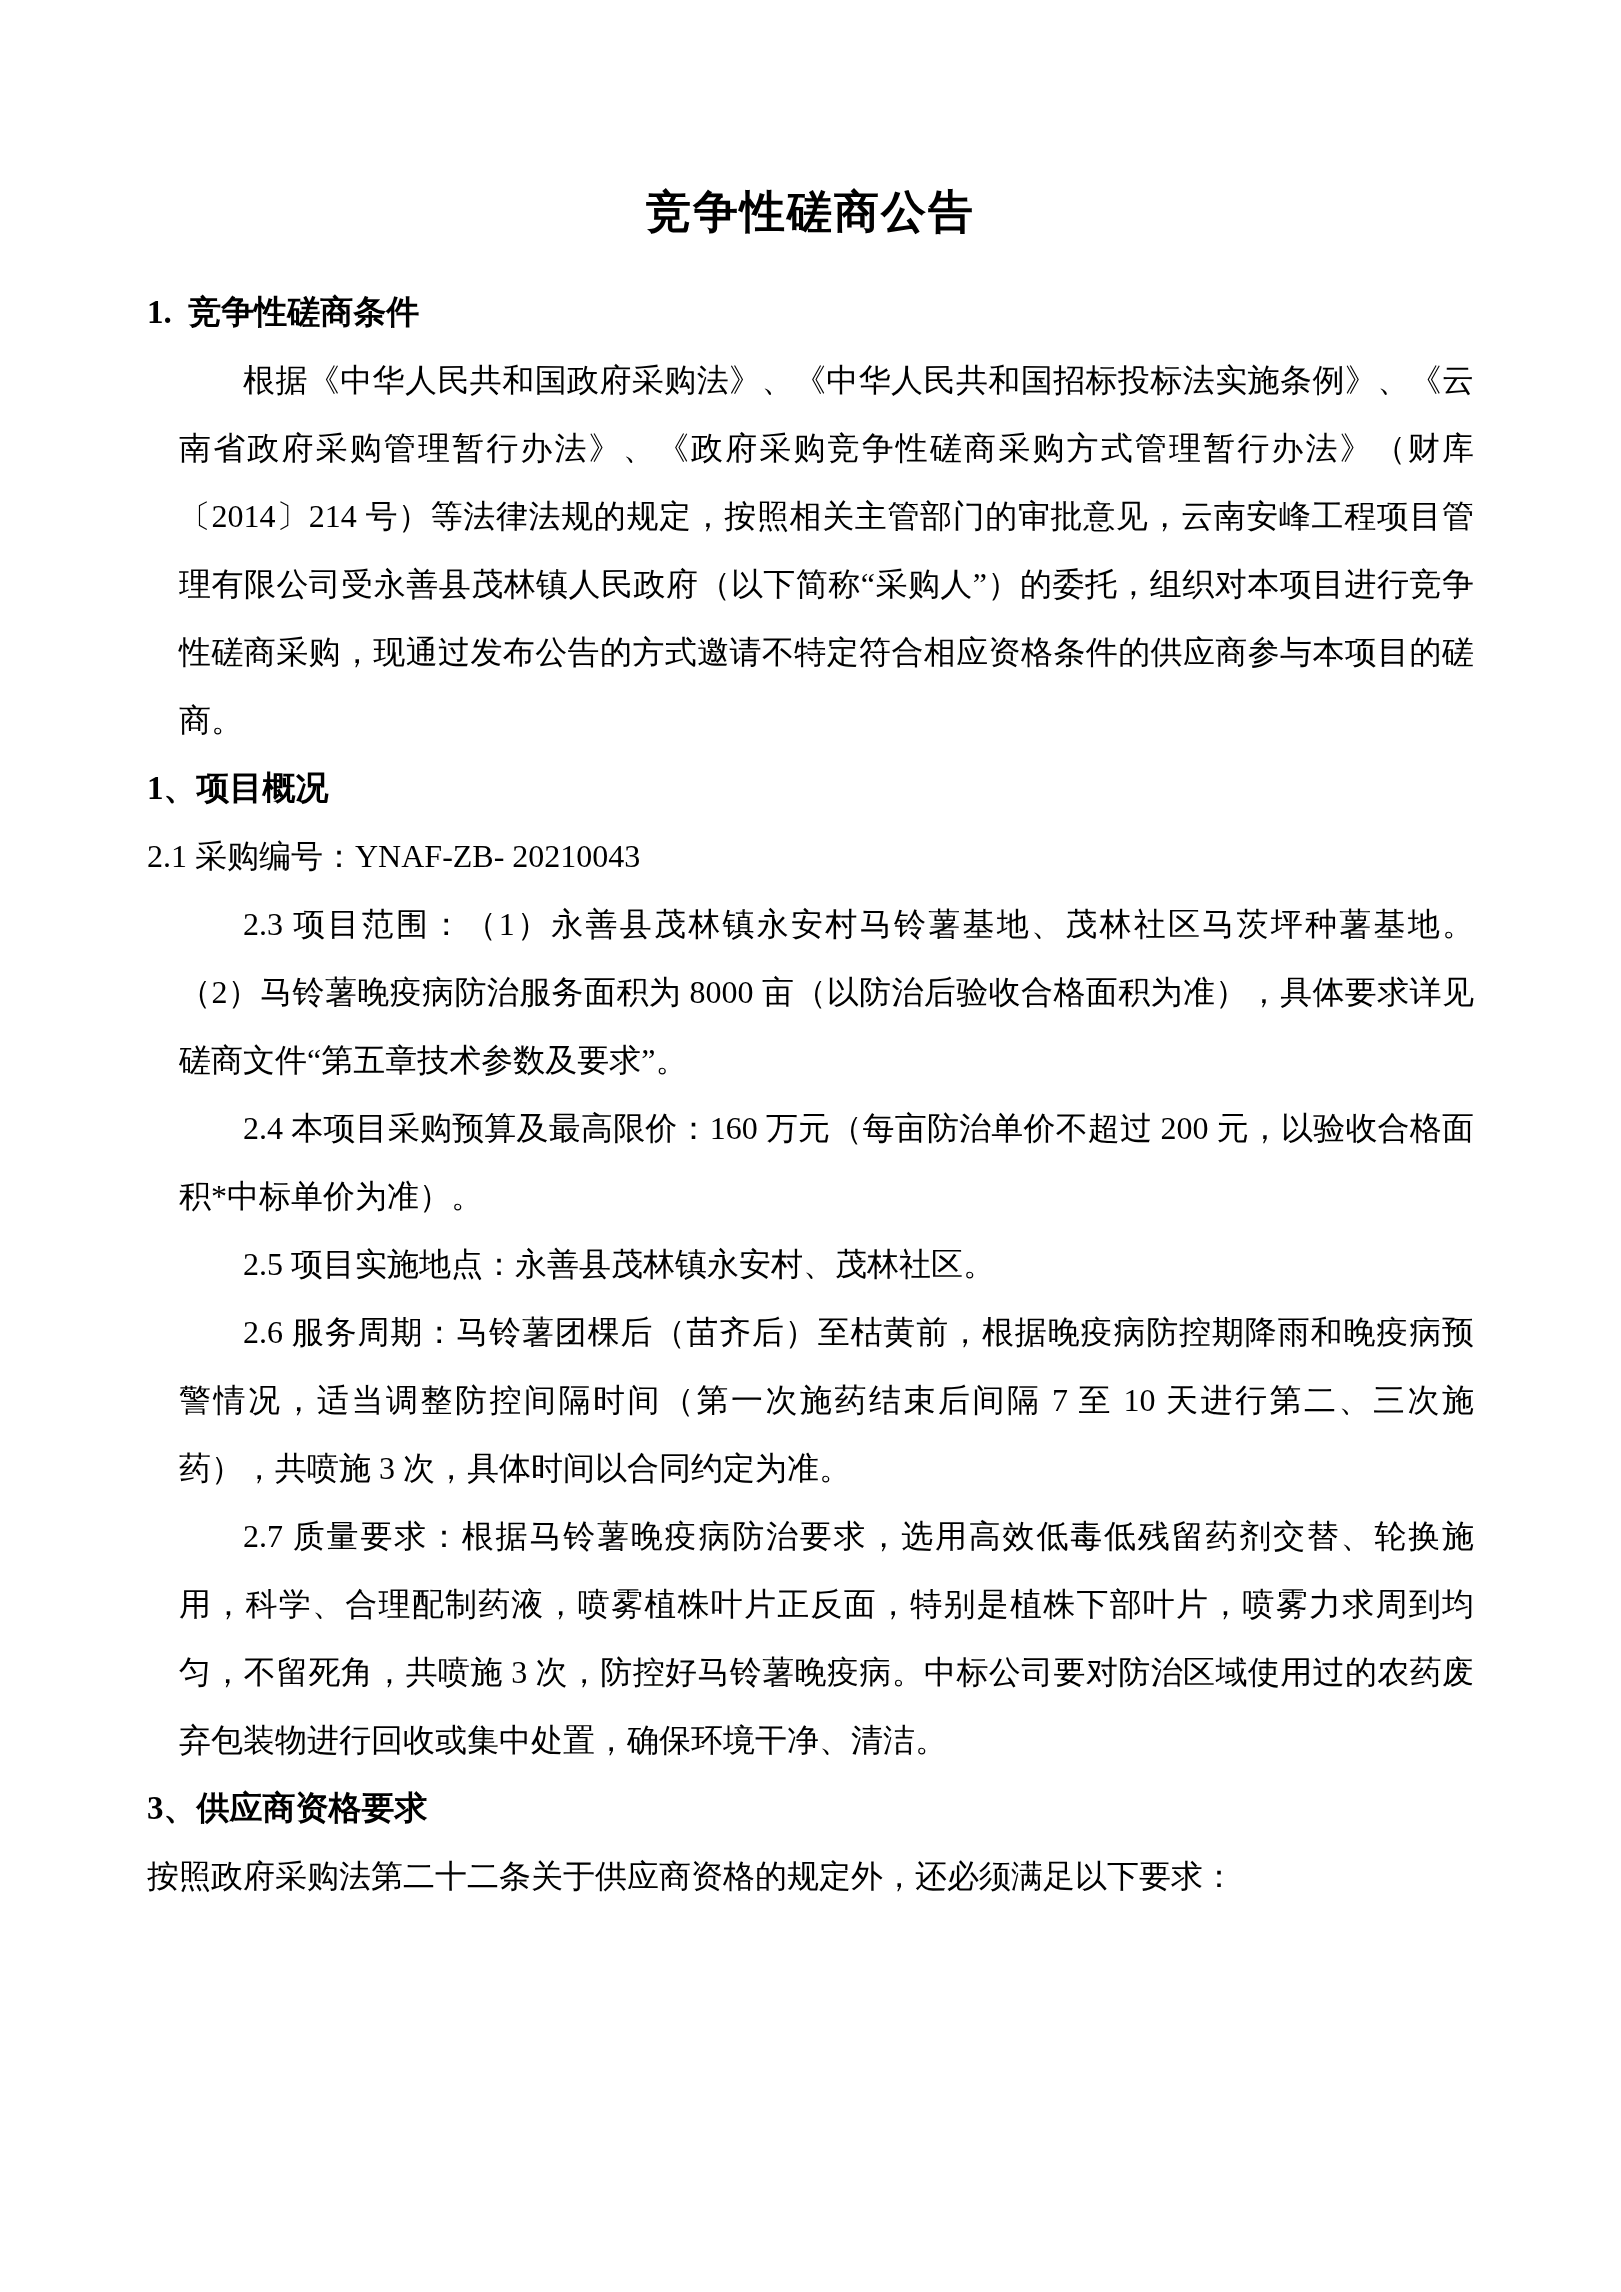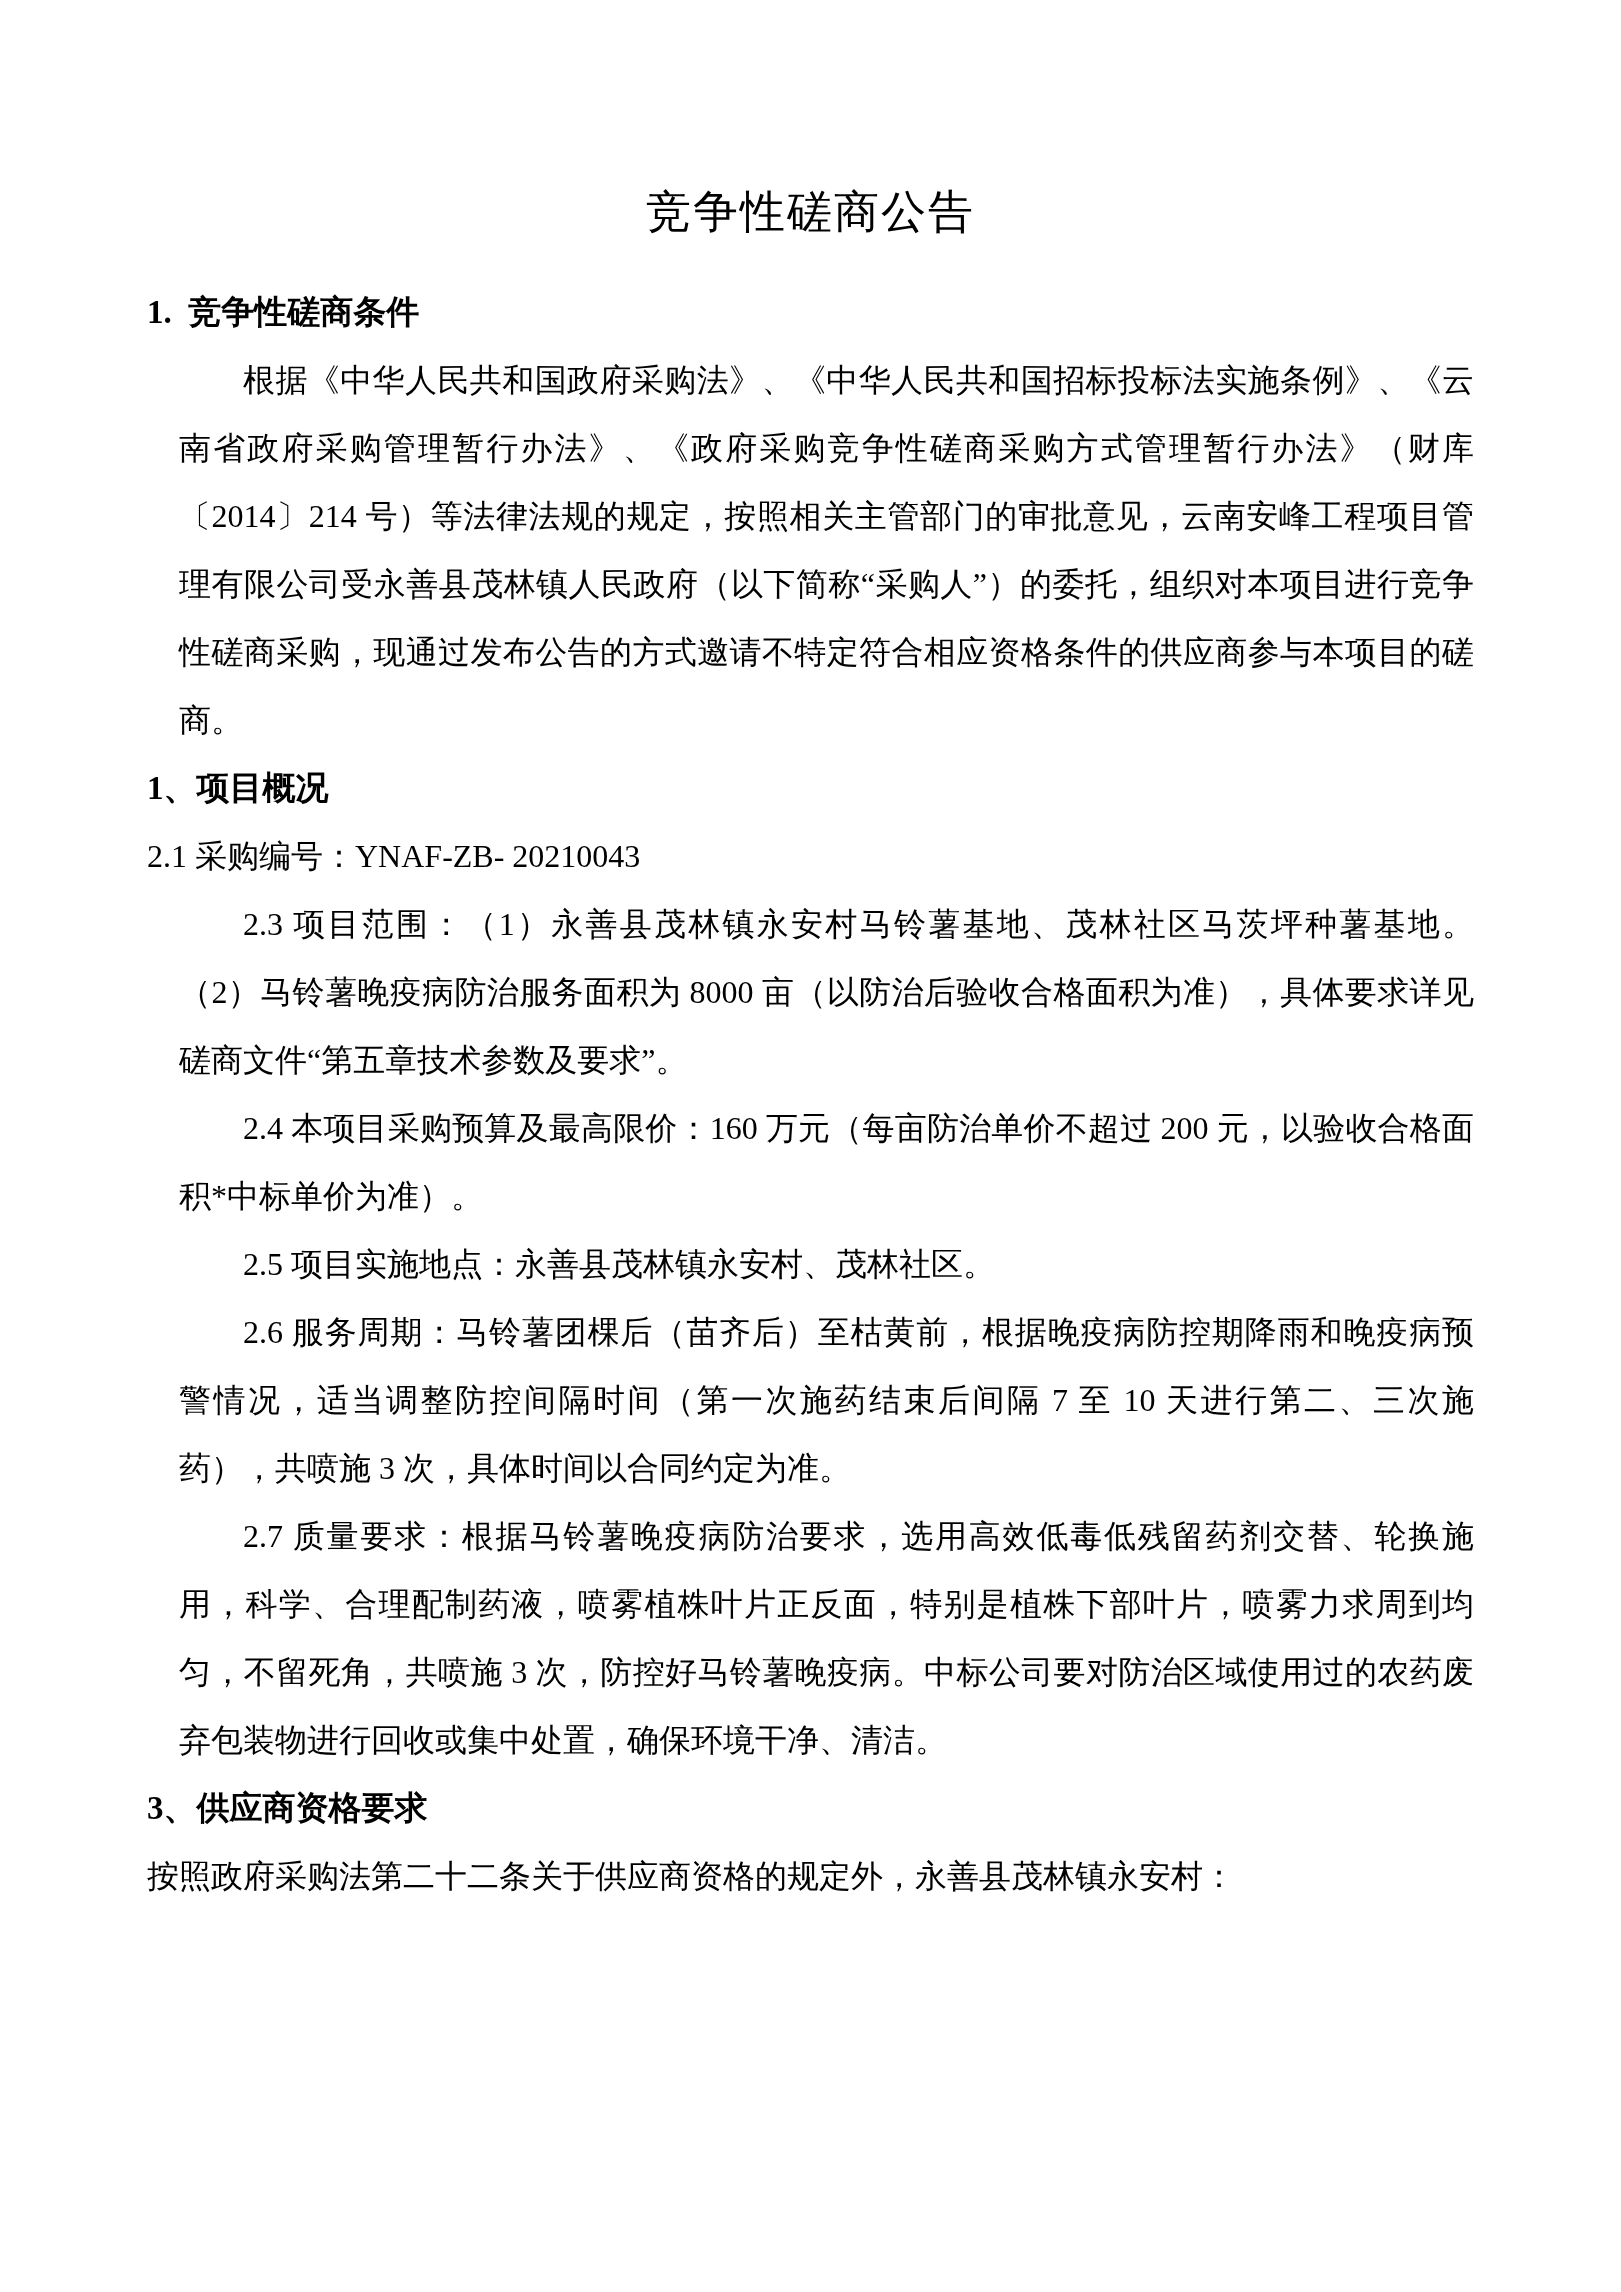--- a/index.html
+++ b/index.html
@@ -17,21 +17,21 @@
     overflow: hidden;
   }
   .content {
     position: absolute;
     left: 147px;
     right: 147px;
     top: 182px;
   }
   .doc-title {
     font-size: 45px;
-    font-weight: normal;
+    font-weight: bold;
     text-align: center;
     line-height: 61px;
     margin: 0 0 35px 0;
     letter-spacing: 2px;
   }
   .heading {
     font-size: 33px;
     font-weight: bold;
     line-height: 68px;
     margin: 0;
@@ -70,17 +70,17 @@
     <p class="para indent">2.4 本项目采购预算及最高限价：160 万元（每亩防治单价不超过 200 元，以验收合格面积*中标单价为准）。</p>
 
     <p class="para indent">2.5 项目实施地点：永善县茂林镇永安村、茂林社区。</p>
 
     <p class="para indent">2.6 服务周期：马铃薯团棵后（苗齐后）至枯黄前，根据晚疫病防控期降雨和晚疫病预警情况，适当调整防控间隔时间（第一次施药结束后间隔 7 至 10 天进行第二、三次施药），共喷施 3 次，具体时间以合同约定为准。</p>
 
     <p class="para indent">2.7 质量要求：根据马铃薯晚疫病防治要求，选用高效低毒低残留药剂交替、轮换施用，科学、合理配制药液，喷雾植株叶片正反面，特别是植株下部叶片，喷雾力求周到均匀，不留死角，共喷施 3 次，防控好马铃薯晚疫病。中标公司要对防治区域使用过的农药废弃包装物进行回收或集中处置，确保环境干净、清洁。</p>
 
     <h2 class="heading">3、供应商资格要求</h2>
 
-    <p class="para">按照政府采购法第二十二条关于供应商资格的规定外，永善县茂林镇永安村：</p>
+    <p class="para">按照政府采购法第二十二条关于供应商资格的规定外，还必须满足以下要求：</p>
 
   </div>
 </div>
 
 
 </body></html>

